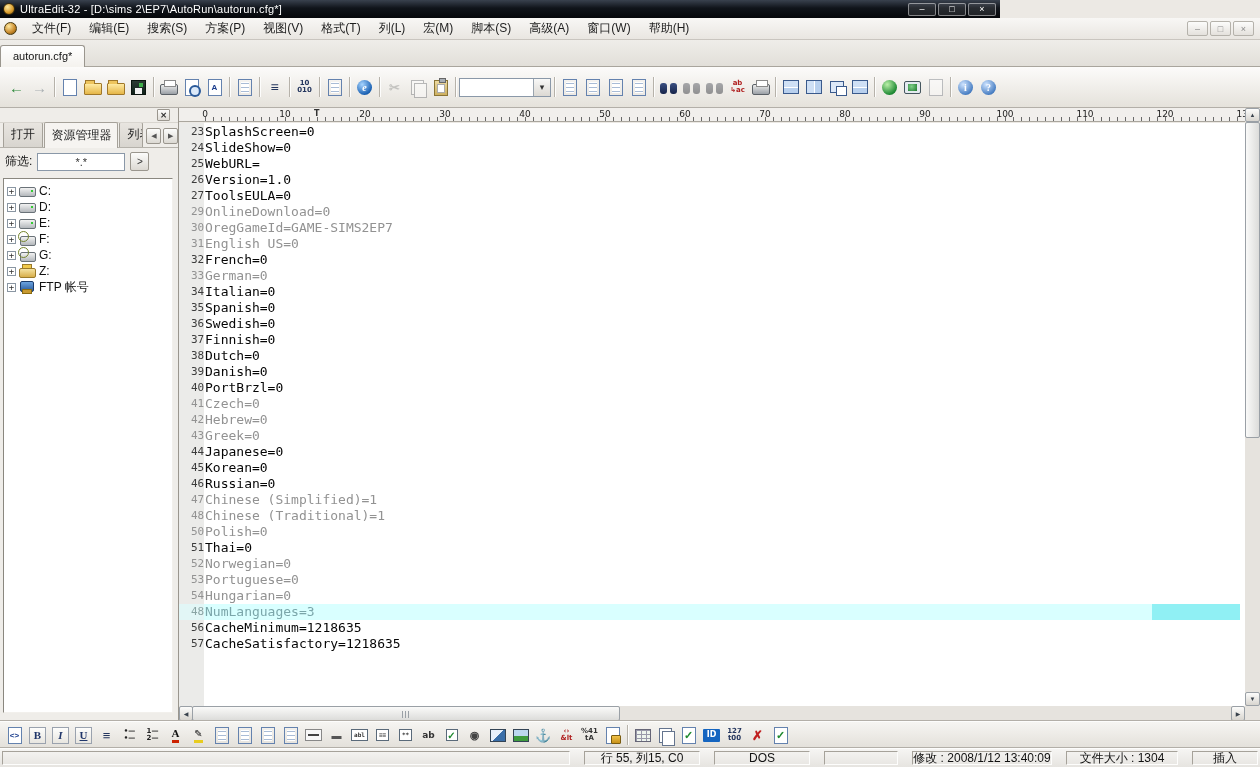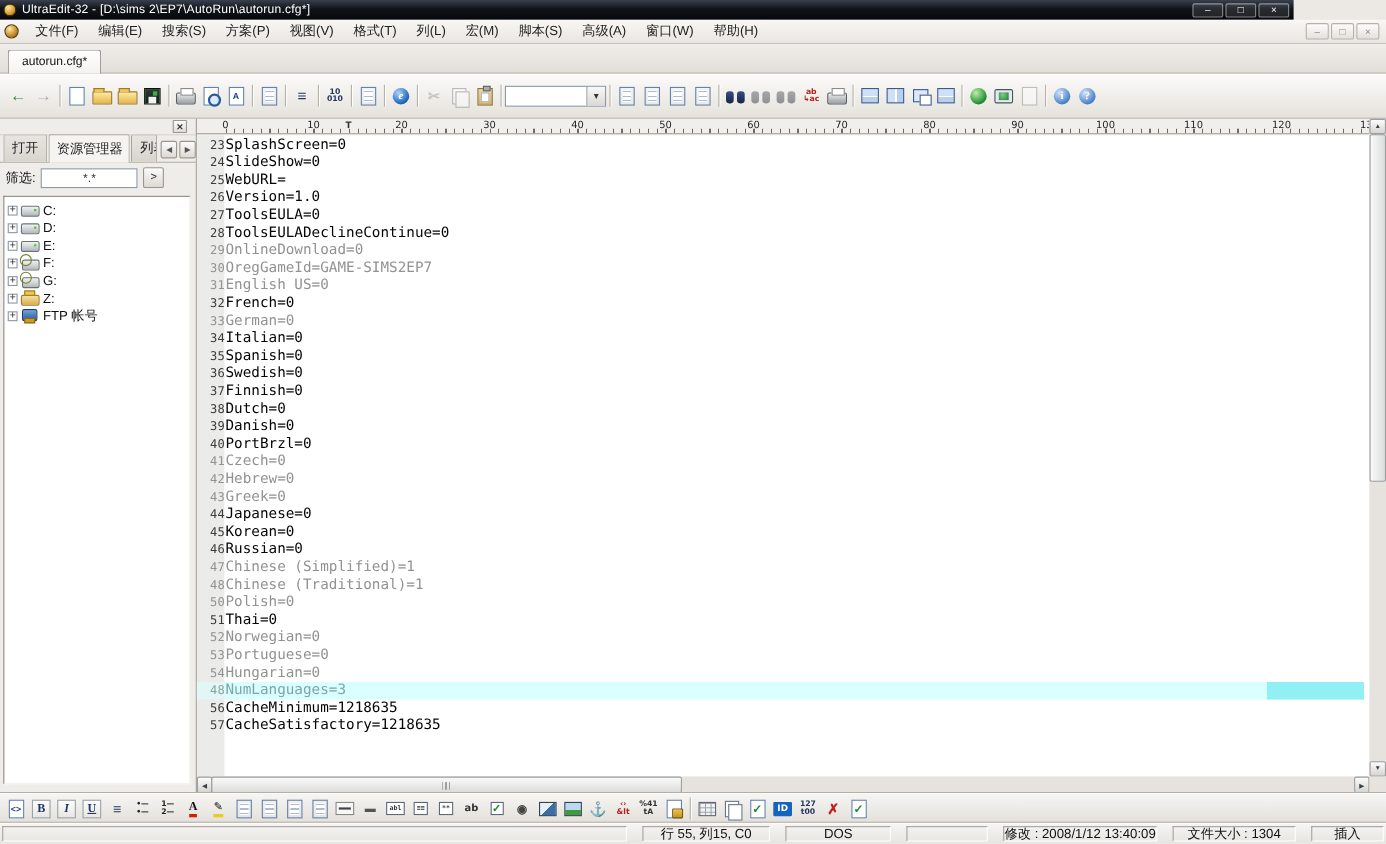--- a/index.html
+++ b/index.html
@@ -1,20 +1,20 @@
 <!DOCTYPE html>
 <html><head>
 <meta charset="utf-8">
 <style>
   * { box-sizing: border-box; margin: 0; padding: 0; }
   html,body { width:1260px; height:767px; overflow:hidden; }
   body { font-family:"Liberation Sans",sans-serif; background:#ece9e4; position:relative; font-size:12px; }
 
   
-  #titlebar { position:absolute; left:0; top:0; width:1176px; height:18px;
+  #titlebar { position:absolute; left:0; top:0; width:1000px; height:18px;
     background:linear-gradient(180deg,#39414e 0%,#10141a 45%,#05070a 100%);
     color:#fff; display:flex; align-items:center; }
   #app-logo { width:12px; height:12px; border-radius:50%; margin:0 5px 0 3px;
     background:radial-gradient(circle at 35% 30%,#ffe9a0,#d89a2a 60%,#7a5212); border:1px solid #3a2a08; }
   #title-text { font-size:11px; letter-spacing:.2px; }
   #title-controls { margin-left:auto; display:flex; gap:2px; padding-right:4px; }
   .wbtn { width:28px; height:13px; display:flex; align-items:center; justify-content:center;
     font-size:9px; line-height:9px; color:#fff; background:rgba(255,255,255,.10);
     border:1px solid rgba(255,255,255,.45); border-radius:2px; }
 
@@ -26,21 +26,21 @@
     background:radial-gradient(circle at 35% 30%,#ffe9a0,#c8882a 60%,#6a4a10); border:1px solid #4a3a10; }
   .menu-item { padding:3px 9px; color:#1d1d1d; }
   #mdi-controls { margin-left:auto; display:flex; gap:2px; padding-right:6px; }
   .mbtn { width:21px; height:15px; display:flex; align-items:center; justify-content:center;
     font-size:9px; color:#8a8a8a; background:linear-gradient(#fcfcfb,#e4e1dc);
     border:1px solid #b5b2ab; border-radius:2px; }
 
   
   #tabbar { position:absolute; left:0; top:40px; width:1260px; height:27px;
     background:linear-gradient(180deg,#efede9,#e2dfd9); border-bottom:1px solid #a9a59d;
-    display:flex; align-items:flex-end; padding-left:7px; }
+    display:flex; align-items:flex-end; }
   #file-tab { background:linear-gradient(180deg,#ffffff,#f4f2ee); border:1px solid #9a968e; border-bottom:none;
     border-radius:3px 3px 0 0; padding:4px 12px 5px; font-size:11px; color:#111; position:relative; top:1px; }
 
   
   #toolbar { position:absolute; left:0; top:67px; width:1260px; height:41px;
     background:linear-gradient(180deg,#fcfbfa,#e5e2db); border-bottom:1px solid #b3afa8;
     display:flex; align-items:center; padding:0 5px; }
   #toolbar2 { position:absolute; left:0; top:721px; width:1260px; height:27px;
     background:linear-gradient(180deg,#f6f5f2,#e3e0da); border-top:1px solid #fdfdfc; box-shadow:0 -1px 0 #b3afa8;
     display:flex; align-items:center; padding:0 3px; }
@@ -444,21 +444,20 @@
   </div>
 
 <div id="editor">
   <div id="gutter-bg"></div>
   <div id="elines" style="position:relative">
       <div class="eline"><span class="lnum">23</span><span class="ltext">SplashScreen=0</span></div>
       <div class="eline"><span class="lnum">24</span><span class="ltext">SlideShow=0</span></div>
       <div class="eline"><span class="lnum">25</span><span class="ltext">WebURL=</span></div>
       <div class="eline"><span class="lnum">26</span><span class="ltext">Version=1.0</span></div>
       <div class="eline"><span class="lnum">27</span><span class="ltext">ToolsEULA=0</span></div>
-      <div class="eline"><span class="lnum">28</span><span class="ltext">ToolsEULADeclineContinue=0</span></div>
       <div class="eline dim"><span class="lnum">29</span><span class="ltext">OnlineDownload=0</span></div>
       <div class="eline dim"><span class="lnum">30</span><span class="ltext">OregGameId=GAME-SIMS2EP7</span></div>
       <div class="eline dim"><span class="lnum">31</span><span class="ltext">English US=0</span></div>
       <div class="eline"><span class="lnum">32</span><span class="ltext">French=0</span></div>
       <div class="eline dim"><span class="lnum">33</span><span class="ltext">German=0</span></div>
       <div class="eline"><span class="lnum">34</span><span class="ltext">Italian=0</span></div>
       <div class="eline"><span class="lnum">35</span><span class="ltext">Spanish=0</span></div>
       <div class="eline"><span class="lnum">36</span><span class="ltext">Swedish=0</span></div>
       <div class="eline"><span class="lnum">37</span><span class="ltext">Finnish=0</span></div>
       <div class="eline"><span class="lnum">38</span><span class="ltext">Dutch=0</span></div>

